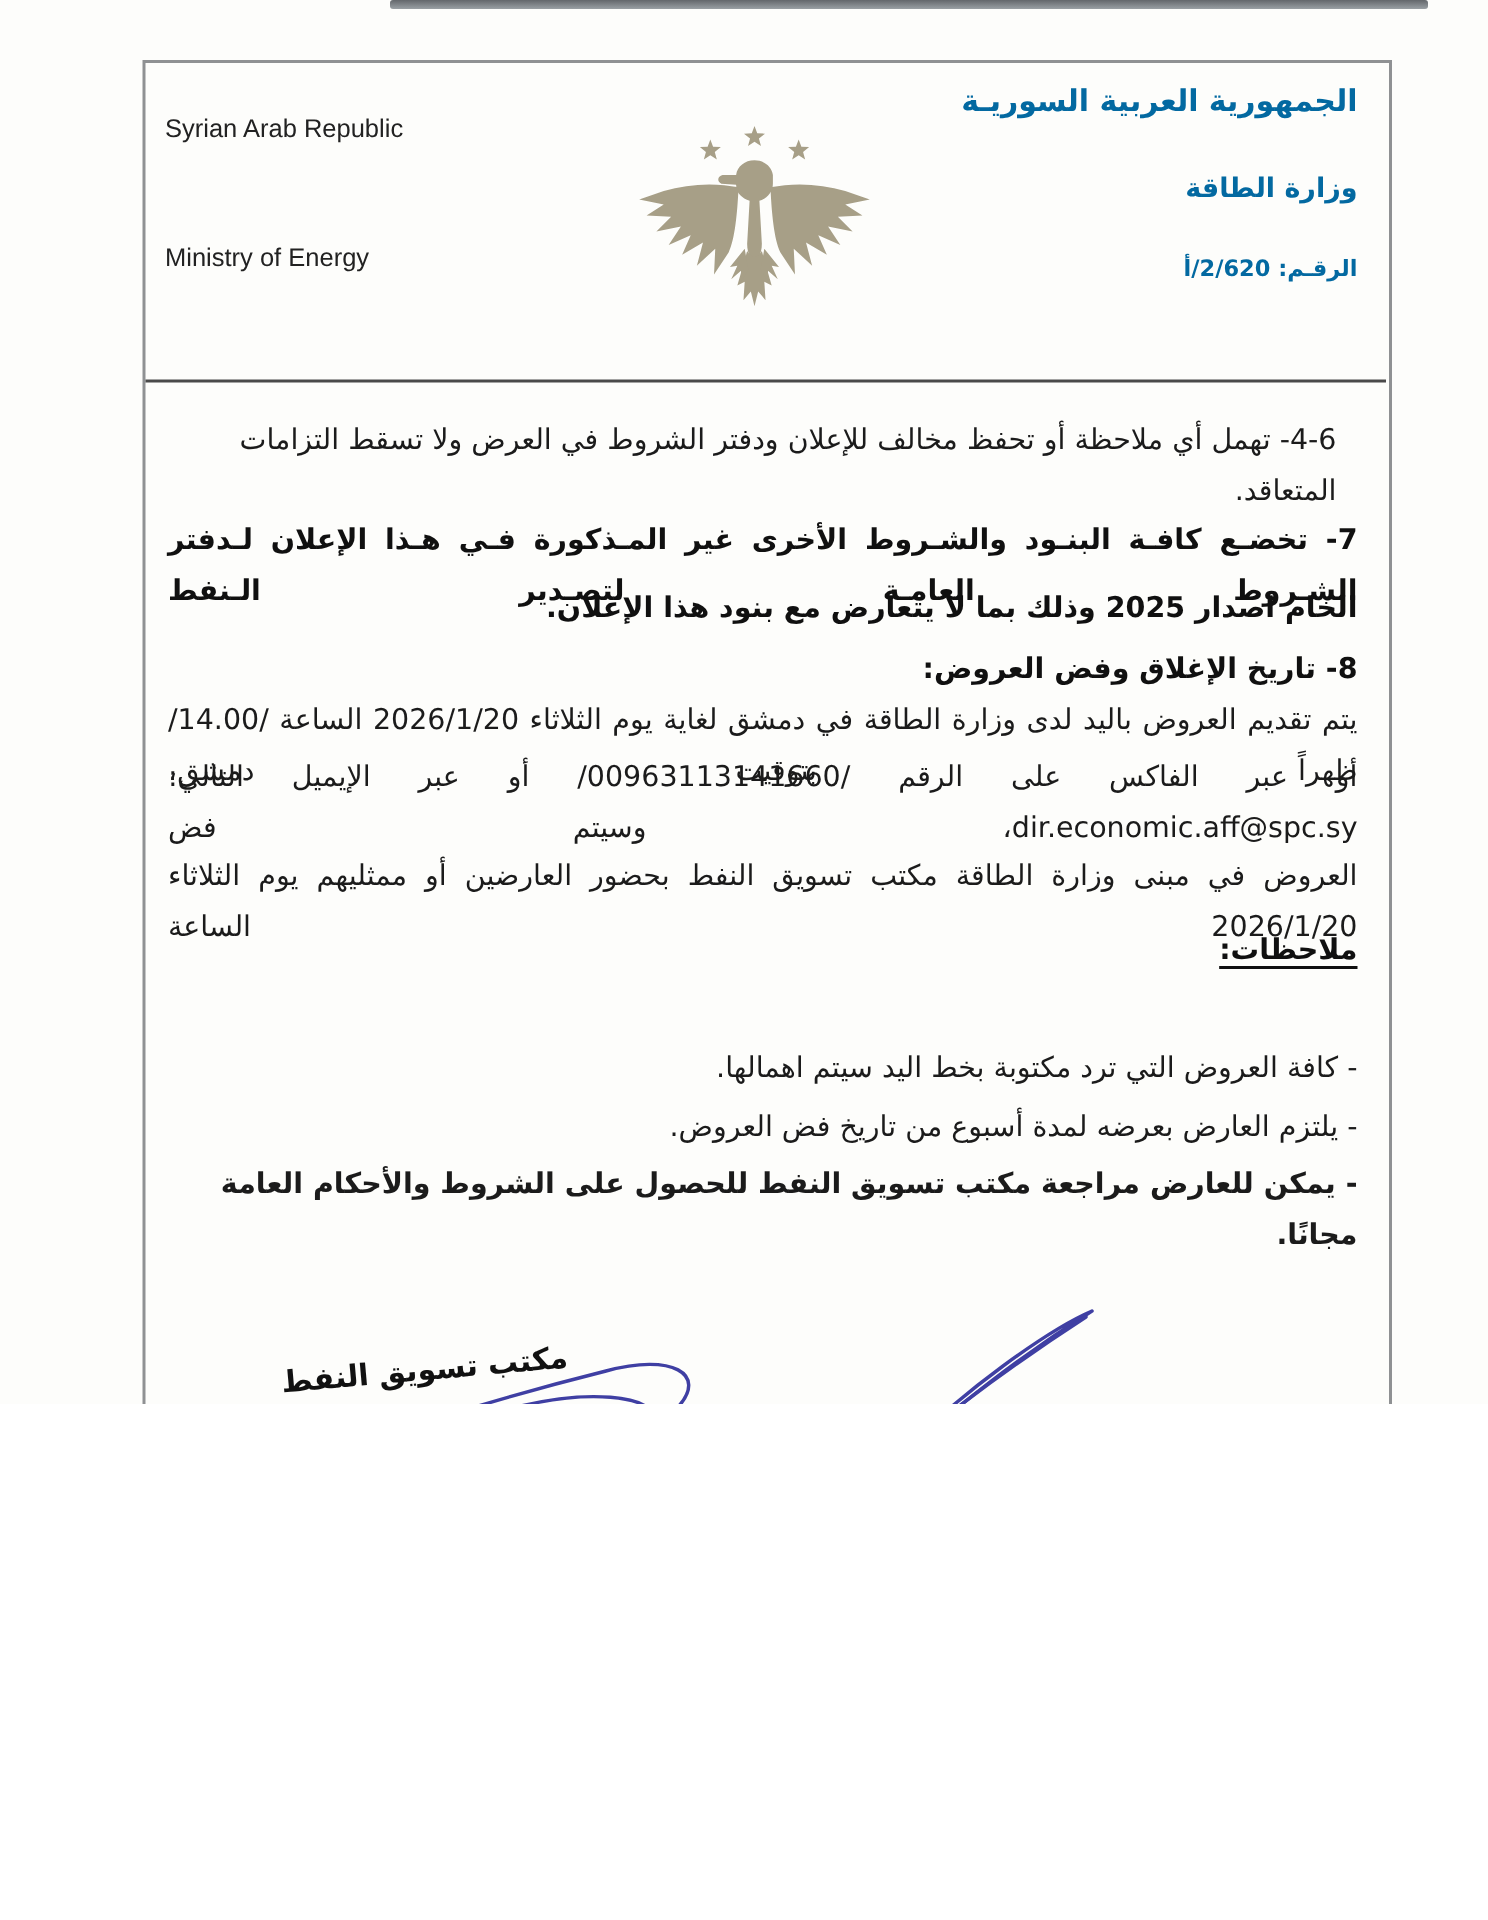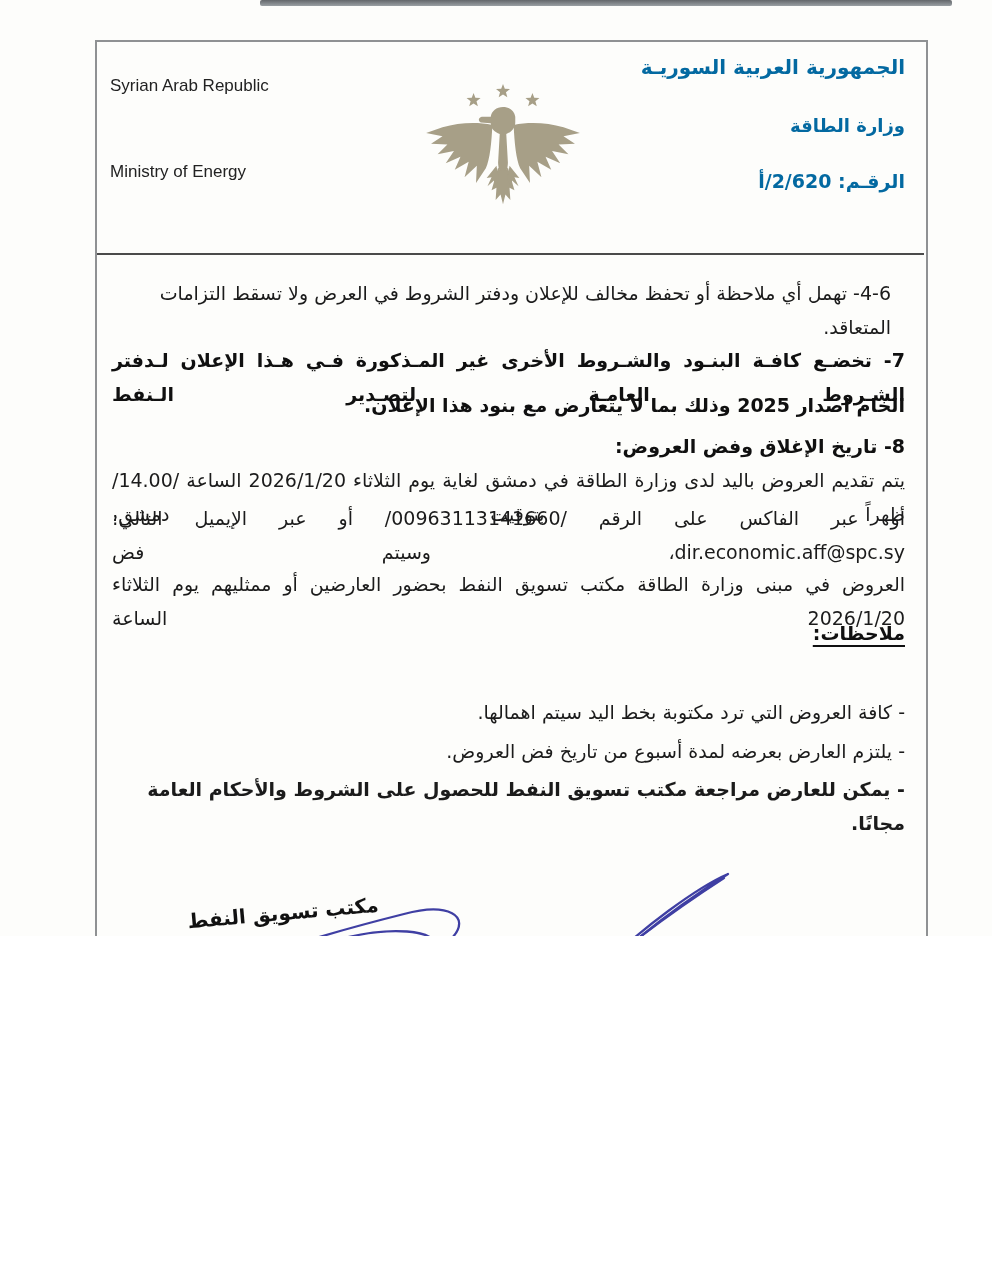--- a/index.html
+++ b/index.html
@@ -55,21 +55,21 @@
         <path d="M104,102 L96,130 L102,127 L101,142 L107,135 L110,147 L113,135 L119,142 L118,127 L124,130 L116,102 C112,108 108,108 104,102 Z"></path>
         <path d="M102,100 L90,115 L96,114 L91,125 L99,118 L99,127 L105,117 Z"></path>
         <path d="M118,100 L130,115 L124,114 L129,125 L121,118 L121,127 L115,117 Z"></path>
       </g>
     </defs>
     <use href="#syr-eagle" fill="#a79f87"></use>
   </svg>
 
   <div class="abs ar-head" style="right:87px;top:55px;font-size:20px;">الجمهورية العربية السوريـة</div>
   <div class="abs ar-head" style="right:87px;top:115px;font-size:18px;">وزارة الطاقة</div>
-  <div class="abs ar-head" style="right:87px;top:170px;font-size:19px;">
+  <div class="abs ar-head" style="right:87px;top:170px;font-size:15px;">
     <span>الرقـم:</span>
     <span class="ltr-num">أ/2/620</span>
   </div>
 
   <div class="abs" id="header-separator"></div>
 
   <div class="line" style="top:276px;padding-right:14px;">4-6- تهمل أي ملاحظة أو تحفظ مخالف للإعلان ودفتر الشروط في العرض ولا تسقط التزامات المتعاقد.</div>
 
   <div class="line fill bold" style="top:343px;">7- تخضـع كافـة البنـود والشـروط الأخرى غير المـذكورة فـي هـذا الإعلان لـدفتر الشـروط العامـة لتصـدير الـنفط</div>
   <div class="line bold" style="top:388px;">الخام اصدار 2025 وذلك بما لا يتعارض مع بنود هذا الإعلان.</div>

